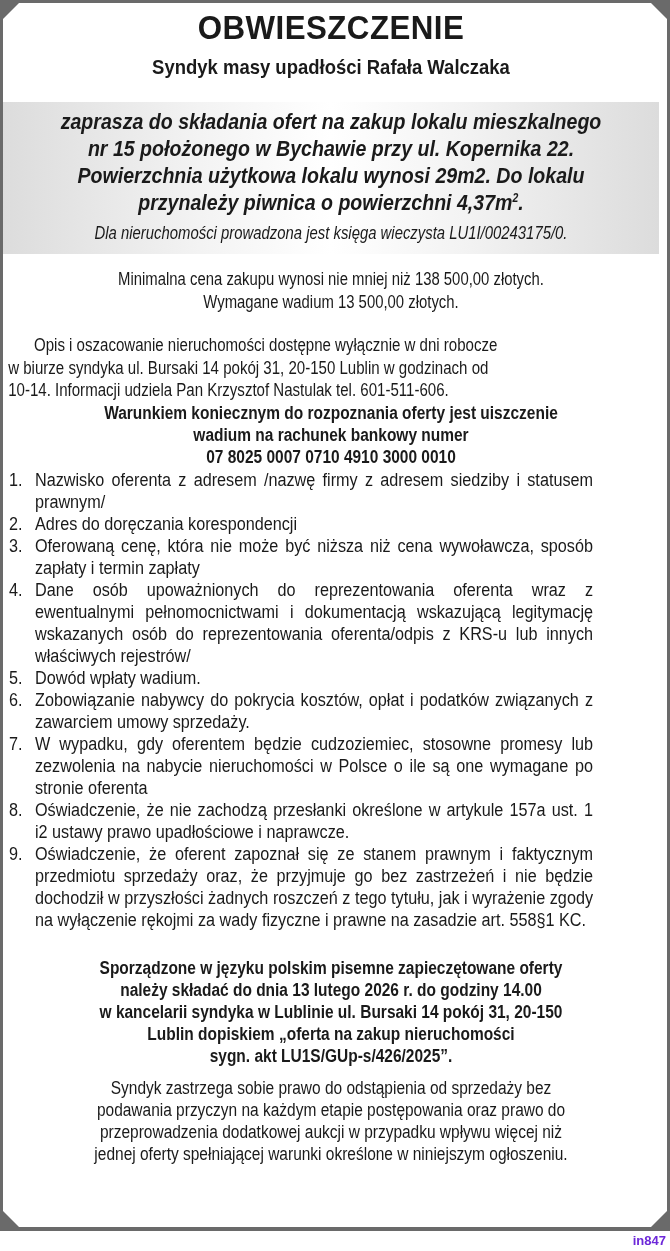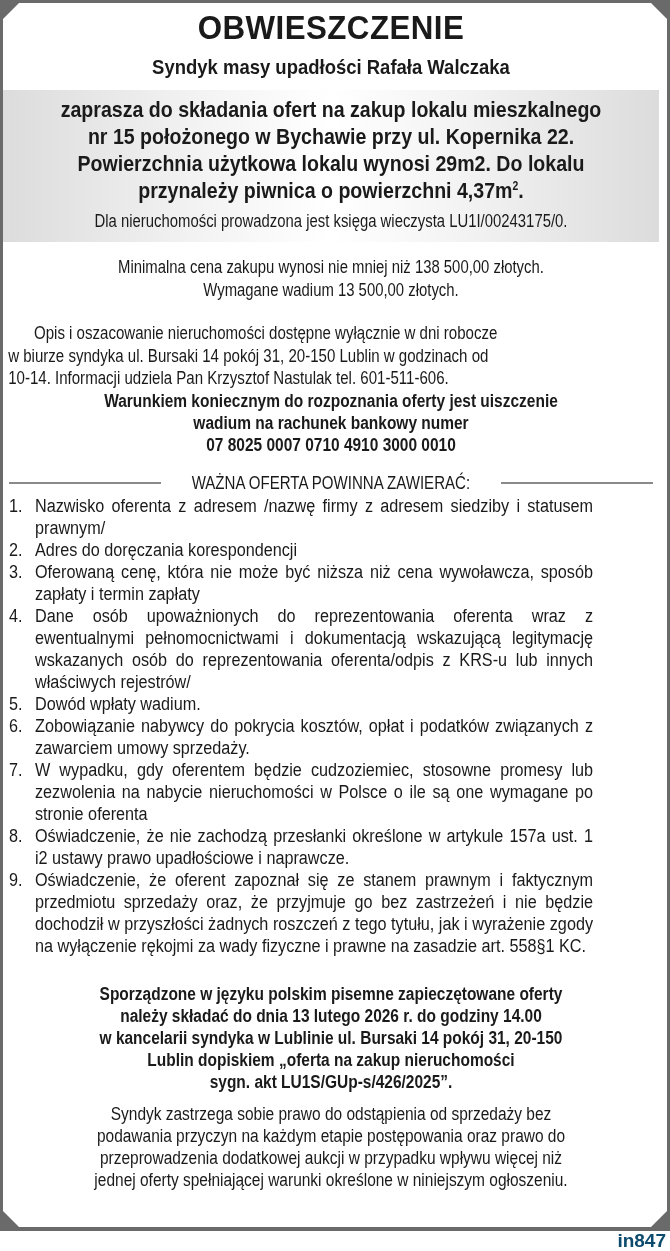--- a/index.html
+++ b/index.html
@@ -22,22 +22,23 @@
   .title {
     text-align: center; font-weight: bold; font-size: 34px; letter-spacing: 0.5px;
     margin-top: 4px; line-height: 40px; transform: scaleX(0.92);
   }
   .subtitle {
     text-align: center; font-weight: bold; font-size: 21px; line-height: 30px;
     margin-top: 5px; transform: scaleX(0.88);
   }
 
   .band {
-    margin-top: 8px; padding: 6px 0 8px 0;
+    margin-top: 20px; padding: 6px 0 8px 0;
     background: linear-gradient(90deg, #dcdcdc 0%, #f3f3f3 30%, #ffffff 50%, #f3f3f3 70%, #dcdcdc 100%);
+    font-style: italic;
   }
   .lead {
     text-align: center; font-weight: bold; font-size: 22.5px; line-height: 27px;
     transform: scaleX(0.87); transform-origin: center;
   }
   .lead sup { font-size: 12px; vertical-align: super; line-height: 0; }
   .kw {
     text-align: center; font-size: 17.5px; line-height: 26px; margin-top: 4px;
     transform: scaleX(0.85);
   }
@@ -55,21 +56,21 @@
   .list { list-style: none; padding: 0 4px 0 6px; margin-top: 1px; }
   .list li { display: flex; font-size: 18px; line-height: 22px; }
   .list li .num { width: 26px; flex: none; transform: scaleX(0.9); transform-origin: left center; }
   .list li .txt { flex: 1; text-align: justify; transform: scaleX(0.9); transform-origin: left center; width: 110%; }
 
   .deadline { margin-top: 26px; text-align: center; font-weight: bold; font-size: 18px; line-height: 22px; transform: scaleX(0.86); }
   .reserve { margin-top: 10px; text-align: center; font-size: 18px; line-height: 22px; transform: scaleX(0.86); }
 
   .tag {
     position: absolute; right: 4px; top: 1232px;
-    font-weight: bold; font-size: 19px; line-height: 18px; color: #0c4a6e;
+    font-weight: bold; font-size: 13px; line-height: 18px; color: #6d28d9;
   }
 </style>
 </head>
 <body>
 
 <div class="frame">
   <div class="corner tl"></div>
   <div class="corner tr"></div>
   <div class="corner bl"></div>
   <div class="corner br"></div>
@@ -92,25 +93,20 @@
 
   <div class="desc">
     <div><span class="indent"></span><span>Opis i oszacowanie nieruchomości dostępne wyłącznie w dni robocze</span></div>
     <div>w biurze syndyka ul. Bursaki 14 pokój 31, 20-150 Lublin w godzinach od</div>
     <div>10-14. Informacji udziela Pan Krzysztof Nastulak tel. 601-511-606.</div>
   </div>
   <div class="warn">Warunkiem koniecznym do rozpoznania oferty jest uiszczenie</div>
   <div class="warn">wadium  na rachunek bankowy numer</div>
   <div class="warn">07 8025 0007 0710 4910 3000 0010</div>
 
-  <div class="divider">
-    <div class="line"></div>
-    <div class="label">WAŻNA OFERTA POWINNA ZAWIERAĆ:</div>
-    <div class="line"></div>
-  </div>
 
   <ol class="list">
     <li>
         <span class="num">1.</span>
         <span class="txt">Nazwisko oferenta z adresem /nazwę firmy z adresem siedziby i statusem prawnym/</span>
       </li>
     <li>
         <span class="num">2.</span>
         <span class="txt">Adres do doręczania korespondencji</span>
       </li>

